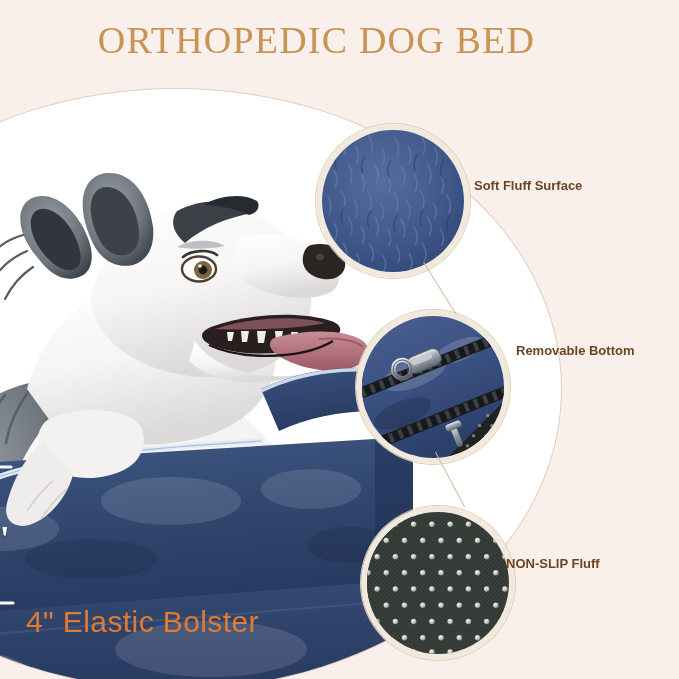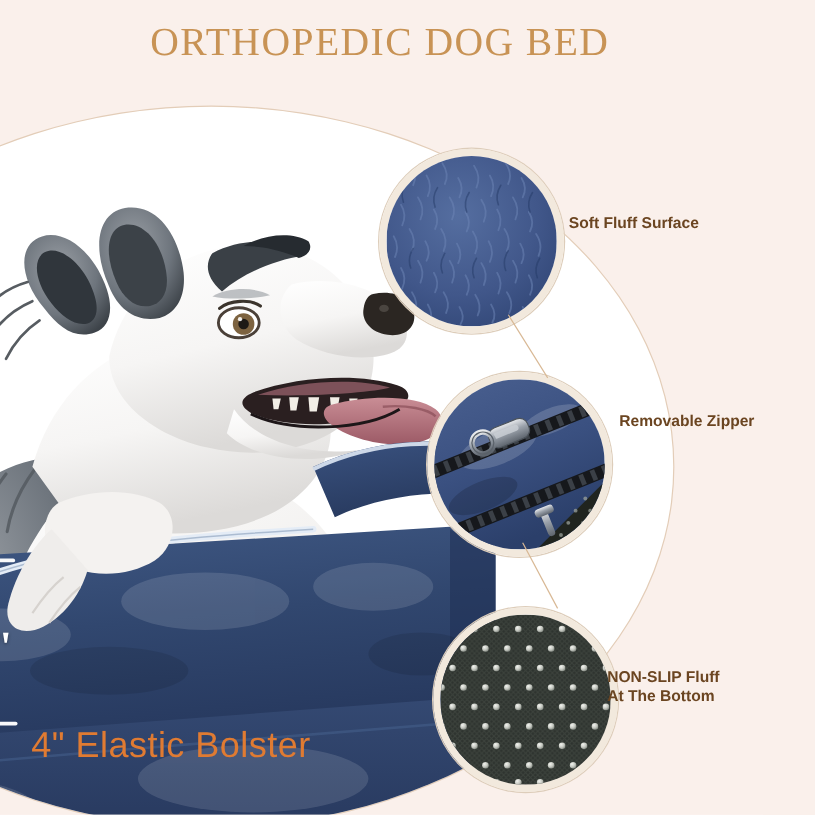--- a/index.html
+++ b/index.html
@@ -9,21 +9,21 @@
     font-family:"Liberation Sans", sans-serif;
     overflow:hidden;
   }
   #stage{position:relative;width:679px;height:679px;overflow:hidden;background:#faf0eb;}
 
   
   .title{
     position:absolute;left:0;top:18px;width:633px;
     text-align:center;
     font-family:"Liberation Serif", serif;
-    font-size:33px;letter-spacing:1.2px;
+    font-size:38px;letter-spacing:1.2px;
     color:#c89355;
     white-space:nowrap;
   }
 
   
   .oval{
     position:absolute;
     left:-210px;top:88px;
     width:770px;height:600px;
     background:#ffffff;
@@ -540,23 +540,22 @@
   </div>
 
   <div class="connector" style="left:424px;top:262px;width:62px;transform:rotate(58deg);"></div>
   <div class="connector" style="left:436px;top:452px;width:62px;transform:rotate(62deg);"></div>
 
   <div class="label-blk" id="label-fluff">
     <div class="lbl-title">Soft Fluff Surface</div>
   </div>
 
   <div class="label-blk" id="label-zip">
-    <div class="lbl-title">Removable Zipper</div>
+    <div class="lbl-title">Removable Bottom</div>
   </div>
 
   <div class="label-blk" id="label-slip">
     <div class="lbl-title">NON-SLIP Fluff</div>
-    <div class="lbl-title">At The Bottom</div>
   </div>
 
   <div class="bolster-caption">4" Elastic Bolster</div>
 
 </div>
 
 </body></html>

